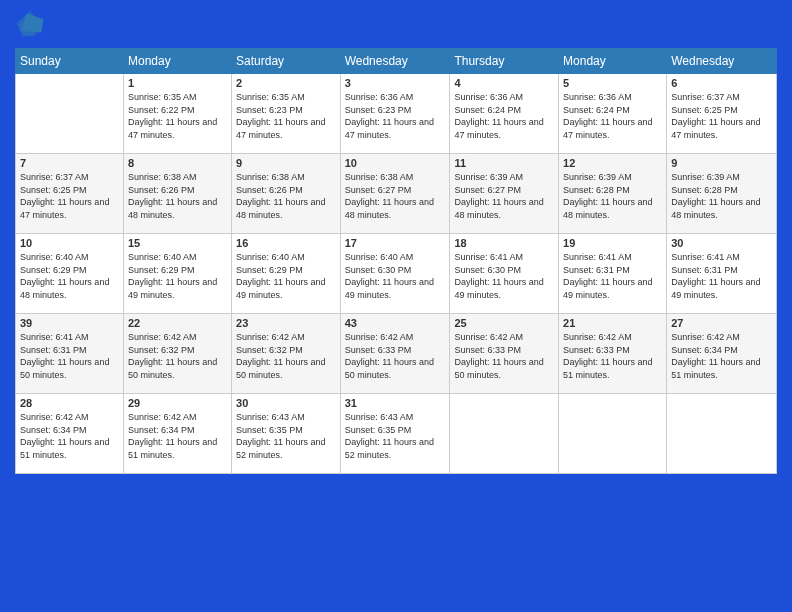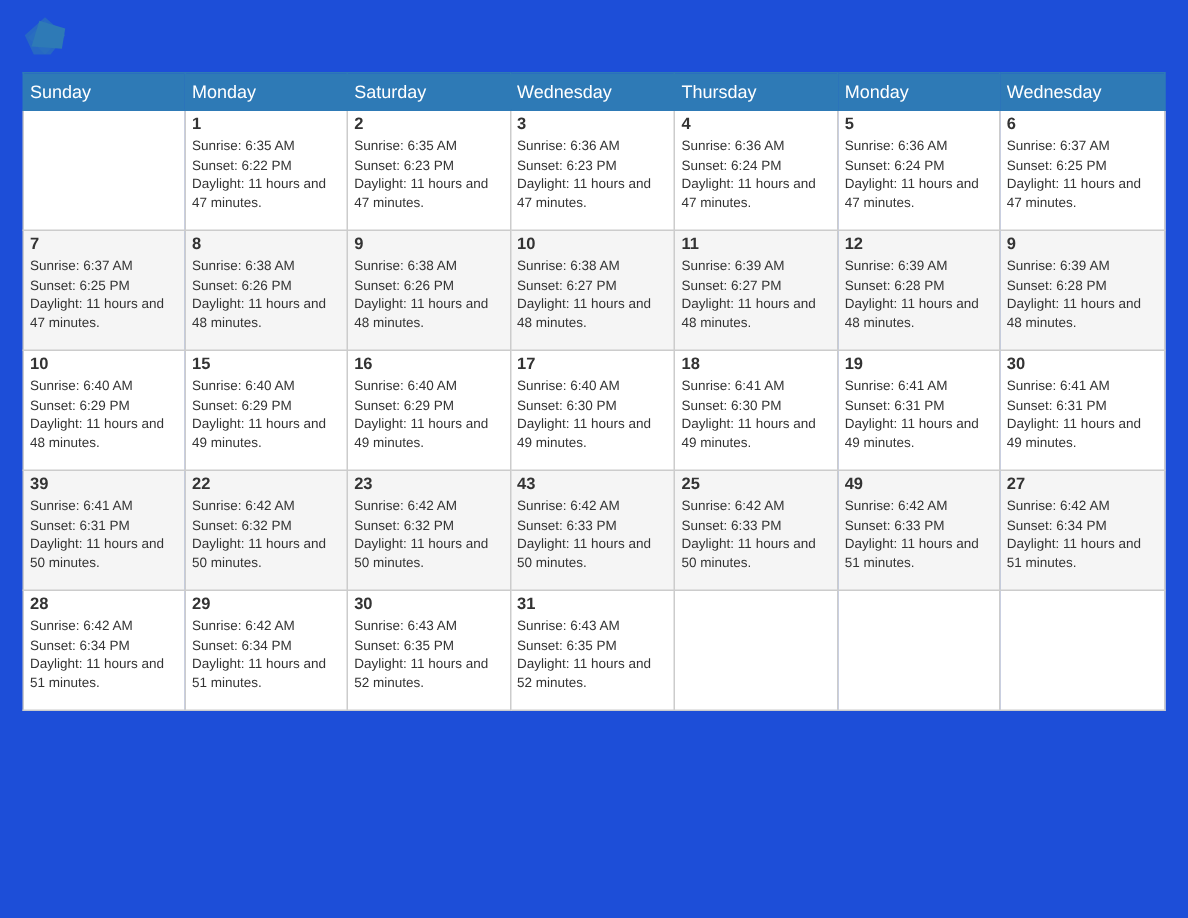--- a/index.html
+++ b/index.html
@@ -229,21 +229,21 @@
           </td>
           <td>
             <span class="day-number">43</span>
             <div class="day-info">Sunrise: 6:42 AM<br>Sunset: 6:33 PM<br>Daylight: 11 hours and 50 minutes.</div>
           </td>
           <td>
             <span class="day-number">25</span>
             <div class="day-info">Sunrise: 6:42 AM<br>Sunset: 6:33 PM<br>Daylight: 11 hours and 50 minutes.</div>
           </td>
           <td>
-            <span class="day-number">49</span>
+            <span class="day-number">21</span>
             <div class="day-info">Sunrise: 6:42 AM<br>Sunset: 6:33 PM<br>Daylight: 11 hours and 51 minutes.</div>
           </td>
           <td>
             <span class="day-number">27</span>
             <div class="day-info">Sunrise: 6:42 AM<br>Sunset: 6:34 PM<br>Daylight: 11 hours and 51 minutes.</div>
           </td>
         </tr>
         <tr>
           <td>
             <span class="day-number">28</span>

